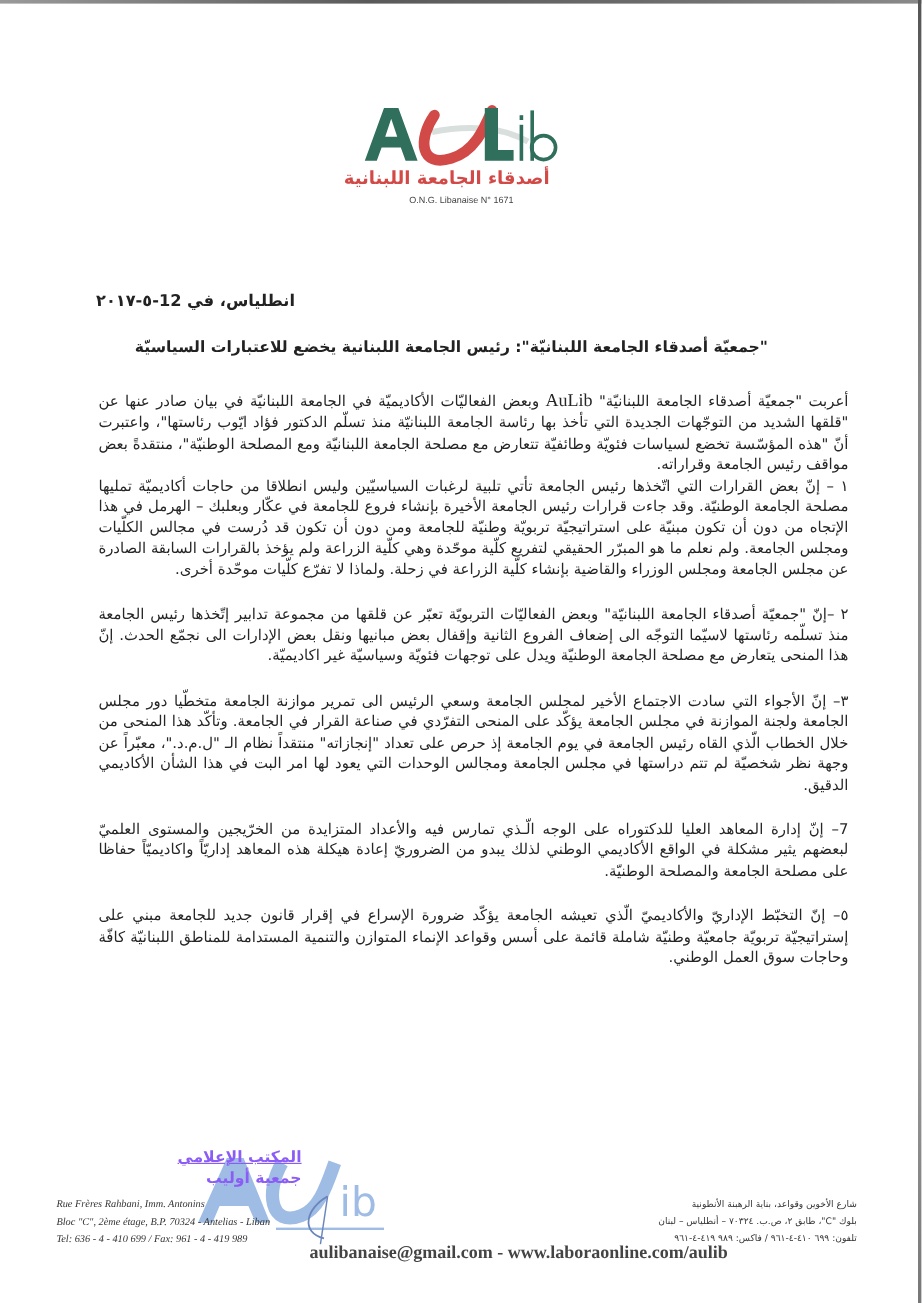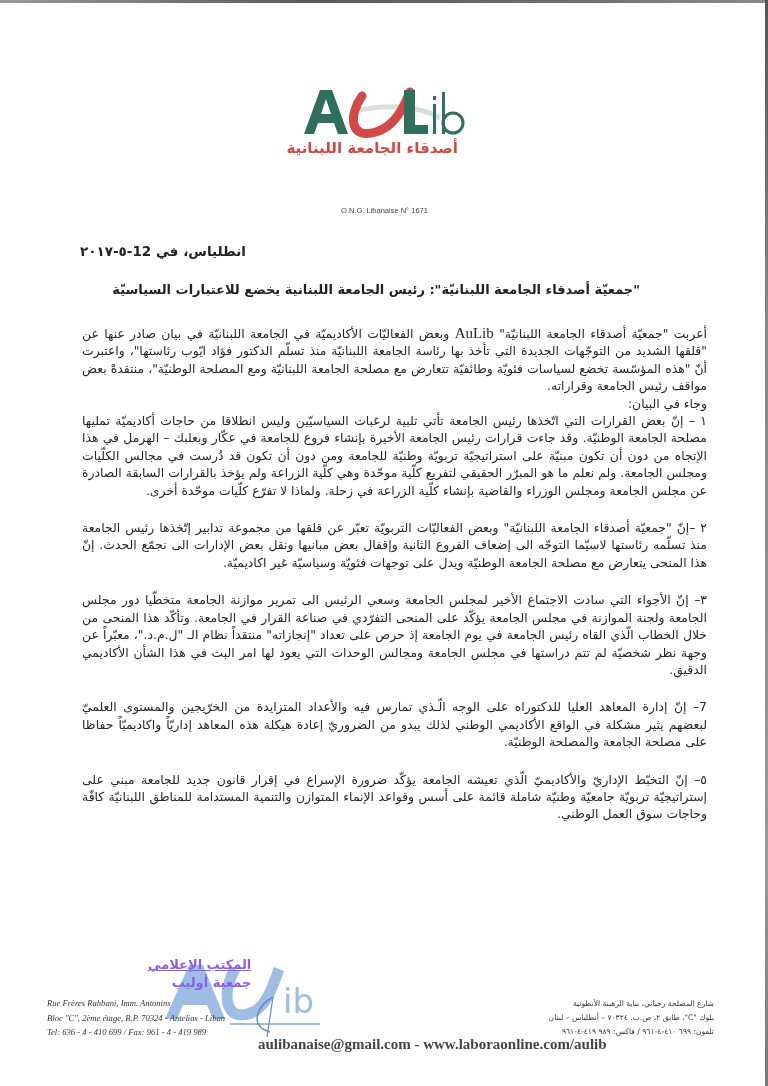--- a/index.html
+++ b/index.html
@@ -11,21 +11,21 @@
   }
   .scan-edge-top { position: absolute; left: 0; top: 0; width: 768px; height: 3px; background: linear-gradient(90deg,#9a9a9a,#5a5a5a 40%,#6b6b6b 70%,#8a8a8a); }
   .scan-edge-right { position: absolute; right: 0; top: 0; width: 3px; height: 1086px; background: linear-gradient(180deg,#555,#888 30%,#999 80%,#777); }
 
   
   .logo { position: absolute; left: 300px; top: 82px; width: 170px; height: 90px; }
   .logo-mark { position: absolute; left: 0; top: 0; width: 170px; height: 58px; }
   .logo-arabic { position: absolute; left: 8px; top: 57px; width: 150px; text-align: left; direction: rtl;
     font-family: "DejaVu Sans", sans-serif; font-size: 15px; font-weight: bold; color: #d24a48; white-space: nowrap; }
   .logo-ngo { position: absolute; left: 12px; top: 80px; width: 145px; text-align: center;
-    font-family: "Liberation Sans", sans-serif; font-size: 7.5px; color: #444; white-space: nowrap; margin-top: 44px; }
+    font-family: "Liberation Sans", sans-serif; font-size: 7.5px; color: #444; white-space: nowrap; }
 
   .date { position: absolute; left: 80px; top: 243px; direction: rtl;
     font-family: "DejaVu Sans", sans-serif; font-size: 13.5px; font-weight: bold; color: #222; white-space: nowrap; }
   .title { position: absolute; left: 120px; top: 282px; width: 520px; text-align: center; direction: rtl;
     font-family: "DejaVu Sans", sans-serif; font-size: 13px; font-weight: bold; color: #222; white-space: nowrap; }
 
   .body { position: absolute; left: 82px; top: 325px; width: 625px; direction: rtl; text-align: justify;
     font-family: "DejaVu Sans", sans-serif; font-size: 12.4px; line-height: 17.4px; color: #262626; }
   .body p { margin: 0; }
   .para { margin: 0; }
@@ -72,21 +72,20 @@
   </svg>
   <div class="logo-arabic">أصدقاء الجامعة اللبنانية</div>
   <div class="logo-ngo">O.N.G. Libanaise  N° 1671</div>
 </div>
 
 <div class="date">انطلياس، في 12-٥-٢٠١٧</div>
 <div class="title">"جمعيّة أصدقاء الجامعة اللبنانيّة": رئيس الجامعة اللبنانية يخضع للاعتبارات السياسيّة</div>
 
 <div class="body">
   <p class="para p-intro"><span>أعربت "جمعيّة أصدقاء الجامعة اللبنانيّة" </span><span class="latin">AuLib</span><span> وبعض الفعاليّات الأكاديميّة في الجامعة اللبنانيّة في بيان صادر عنها عن "قلقها الشديد من التوجّهات الجديدة التي تأخذ بها رئاسة الجامعة اللبنانيّة منذ تسلّم الدكتور فؤاد ايّوب رئاستها"، واعتبرت أنّ "هذه المؤسّسة تخضع لسياسات فئويّة وطائفيّة تتعارض مع مصلحة الجامعة اللبنانيّة ومع المصلحة الوطنيّة"، منتقدةً بعض مواقف رئيس الجامعة وقراراته.</span></p>
-  <p class="para">وجاء في البيان:</p>
   <p class="para p-item1">١ – إنّ بعض القرارات التي اتّخذها رئيس الجامعة تأتي تلبية لرغبات السياسيّين وليس انطلاقا من حاجات أكاديميّة تمليها مصلحة الجامعة الوطنيّة. وقد جاءت قرارات رئيس الجامعة الأخيرة بإنشاء فروع للجامعة في عكّار وبعلبك – الهرمل في هذا الإتجاه من دون أن تكون مبنيّة على استراتيجيّة تربويّة وطنيّة للجامعة ومن دون أن تكون قد دُرست في مجالس الكلّيات ومجلس الجامعة. ولم نعلم ما هو المبرّر الحقيقي لتفريع كلّية موحّدة وهي كلّية الزراعة ولم يؤخذ بالقرارات السابقة الصادرة عن مجلس الجامعة ومجلس الوزراء والقاضية بإنشاء كلّية الزراعة في زحلة. ولماذا لا تفرّع كلّيات موحّدة أخرى.</p>
   <p class="para p-item2">٢ –إنّ "جمعيّة أصدقاء الجامعة اللبنانيّة" وبعض الفعاليّات التربويّة تعبّر عن قلقها من مجموعة تدابير إتّخذها رئيس الجامعة منذ تسلّمه رئاستها لاسيّما التوجّه الى إضعاف الفروع الثانية وإقفال بعض مبانيها ونقل بعض الإدارات الى نجمّع الحدث. إنّ هذا المنحى يتعارض مع مصلحة الجامعة الوطنيّة ويدل على توجهات فئويّة وسياسيّة غير اكاديميّة.</p>
   <p class="para p-item3">٣– إنّ الأجواء التي سادت الاجتماع الأخير لمجلس الجامعة وسعي الرئيس الى تمرير موازنة الجامعة متخطّيا دور مجلس الجامعة ولجنة الموازنة في مجلس الجامعة يؤكّد على المنحى التفرّدي في صناعة القرار في الجامعة. وتأكّد هذا المنحى من خلال الخطاب الّذي القاه رئيس الجامعة في يوم الجامعة إذ حرص على تعداد "إنجازاته" منتقداً نظام الـ "ل.م.د."، معبّراً عن وجهة نظر شخصيّة لم تتم دراستها في مجلس الجامعة ومجالس الوحدات التي يعود لها امر البت في هذا الشأن الأكاديمي الدقيق.</p>
   <p class="para p-item4">7– إنّ إدارة المعاهد العليا للدكتوراه على الوجه الّـذي تمارس فيه والأعداد المتزايدة من الخرّيجين والمستوى العلميّ لبعضهم يثير مشكلة في الواقع الأكاديمي الوطني لذلك يبدو من الضروريّ إعادة هيكلة هذه المعاهد إداريّاً واكاديميّاً حفاظا على مصلحة الجامعة والمصلحة الوطنيّة.</p>
   <p class="para p-item5">٥– إنّ التخبّط الإداريّ والأكاديميّ الّذي تعيشه الجامعة يؤكّد ضرورة الإسراع في إقرار قانون جديد للجامعة مبني على إستراتيجيّة تربويّة جامعيّة وطنيّة شاملة قائمة على أسس وقواعد الإنماء المتوازن والتنمية المستدامة للمناطق اللبنانيّة كافّة وحاجات سوق العمل الوطني.</p>
 </div>
 
 <svg class="stamp" viewBox="0 0 170 80">
   <polygon points="10,62 34,8 48,8 70,62 58,62 52,48 28,48 22,62" fill="#7fa7dc"></polygon>
   <path d="M80 12 C 66 36, 70 66, 96 56 C 112 50, 118 28, 124 12" stroke="#7fa7dc" stroke-width="11" fill="none"></path>
@@ -101,18 +100,18 @@
   <div class="l2">جمعية أوليب</div>
 </div>
 
 <div class="addr-fr">
   <div>Rue Frères Rahbani, Imm. Antonins</div>
   <div>Bloc "C", 2ème étage, B.P. 70324 - Antelias - Liban</div>
   <div>Tel: 636 - 4 - 410 699 / Fax: 961 - 4 - 419 989</div>
 </div>
 
 <div class="addr-ar">
-  <div>شارع المصلحة رحباني، بناية الرهبنة الأنطونية</div>
+  <div>شارع الأخوين وقواعد، بناية الرهبنة الأنطونية</div>
   <div>بلوك "C"، طابق ٢، ص.ب. ٧٠٣٢٤ – أنطلياس – لبنان</div>
   <div>تلفون: ٦٩٩ ٤١٠-٤-٩٦١ / فاكس: ٩٨٩ ٤١٩-٤-٩٦١</div>
 </div>
 
 <div class="contact">aulibanaise@gmail.com - www.laboraonline.com/aulib</div>
 
 </body></html>

